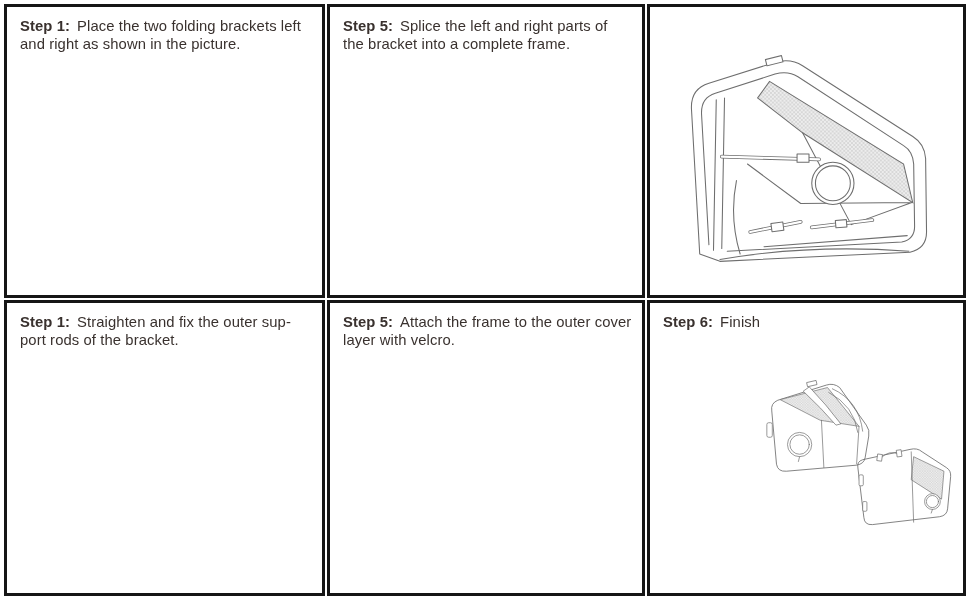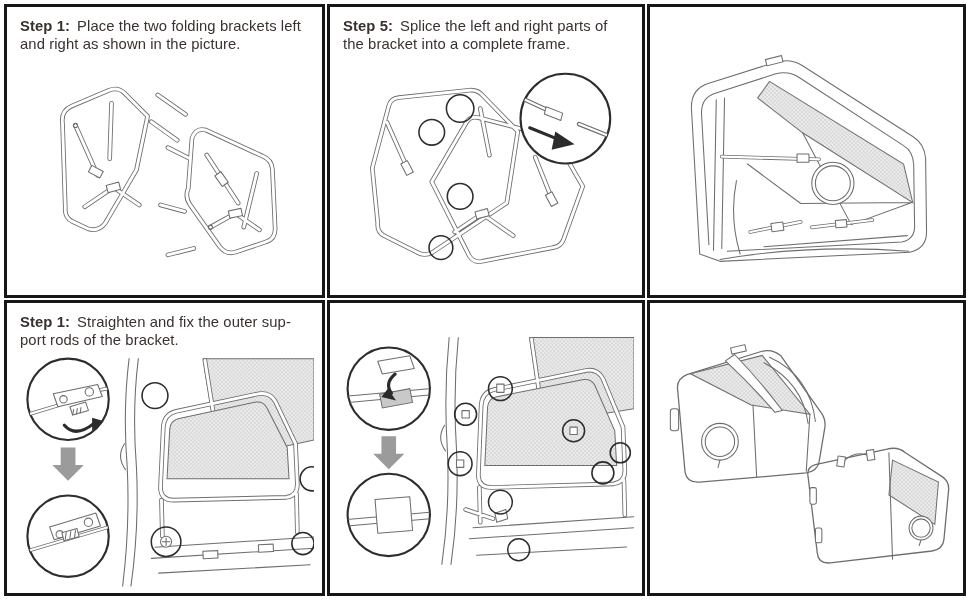--- a/index.html
+++ b/index.html
@@ -5,21 +5,21 @@
   html,body{margin:0;padding:0;background:#ffffff;}
   .sheet{
     width:970px;height:600px;box-sizing:border-box;background:#ffffff;
     padding:4px;display:grid;gap:2px;
     grid-template-columns:321px 318px 319px;
     grid-template-rows:294px 296px;
     font-family:"Liberation Sans","DejaVu Sans",sans-serif;
   }
   .panel{
     box-sizing:border-box;border:3px solid #161616;background:#fff;
-    display:flex;flex-direction:column;padding:8px 8px 4px 13px;overflow:hidden;
+    display:flex;padding:8px 8px 4px 13px;overflow:hidden;
   }
   .head{font-size:14.8px;line-height:1.25;color:#39312e;letter-spacing:.1px;margin:2px 2px 2px 0;}
   .lbl{font-weight:bold;}
   .sep{font-weight:bold;margin-right:7px;}
   .art{flex:1;min-height:0;width:100%;display:block;}
   svg{width:100%;height:100%;}
   .t1{fill:none;stroke:#6e6e6e;stroke-width:5;stroke-linecap:round;stroke-linejoin:round}
   .t2{fill:none;stroke:#fff;stroke-width:3.1;stroke-linecap:round;stroke-linejoin:round}
   .t3{fill:none;stroke:#6e6e6e;stroke-width:4;stroke-linecap:round;stroke-linejoin:round}
   .t4{fill:none;stroke:#fff;stroke-width:2.3;stroke-linecap:round;stroke-linejoin:round}
@@ -184,20 +184,23 @@
         <circle class="mk" cx="316" cy="134" r="13"></circle>
         <circle class="mk" cx="158" cy="202" r="16"></circle>
         <circle class="mk" cx="306" cy="204" r="12"></circle>
         <circle class="wf" cx="158" cy="202" r="6"></circle>
           <path class="ln" d="M154 202 L162 202 M158 198 L158 206"></path>
       </g>
     </svg>
   </div>
 
   <div class="panel">
+    <div class="head">
+      <span class="lbl">Step 5</span><span class="sep">:</span><span class="txt">Attach the frame to the outer cover layer with velcro.</span>
+    </div>
     <svg class="art" viewBox="0 0 318 250" preserveAspectRatio="xMidYMid meet">
       <defs>
         <pattern id="m5" width="4.2" height="4.2" patternUnits="userSpaceOnUse">
           <rect width="4.2" height="4.2" fill="#ededed"></rect>
           <path d="M0 4.2 L4.2 0 M0 0 L4.2 4.2" stroke="#c6c6c6" stroke-width="0.6"></path>
         </pattern>
         <clipPath id="c51">
             <circle cx="50" cy="58" r="45"></circle>
           </clipPath>
         <clipPath id="c52">
@@ -241,20 +244,23 @@
         <circle class="mk" cx="192" cy="234" r="12"></circle>
         <rect class="wf" x="168" y="53" width="8" height="9"></rect>
           <rect class="wf" x="130" y="82" width="8" height="8"></rect>
         <rect class="wf" x="124" y="136" width="8" height="8"></rect>
           <rect class="wf" x="248" y="100" width="8" height="8"></rect>
       </g>
     </svg>
   </div>
 
   <div class="panel">
+    <div class="head">
+      <span class="lbl">Step 6</span><span class="sep">:</span><span class="txt">Finish</span>
+    </div>
     <svg class="art" viewBox="0 0 318 258" preserveAspectRatio="xMidYMid meet">
       <defs>
         <pattern id="m6" width="4.2" height="4.2" patternUnits="userSpaceOnUse">
           <rect width="4.2" height="4.2" fill="#ededed"></rect>
           <path d="M0 4.2 L4.2 0 M0 0 L4.2 4.2" stroke="#c6c6c6" stroke-width="0.6"></path>
         </pattern>
       </defs>
       <g>
         <path class="lnb" d="M16 64 Q14 52 26 47 L106 22 Q118 18 128 26 L172 88 Q178 96 176 106 L170 142 Q168 152 156 154 L40 164 Q26 165 24 153 Z"></path>
         <path fill="url(#m6)" stroke="#6e6e6e" stroke-width="1.1" d="M30 46 L108 26 L160 90 L96 80 Z"></path>

